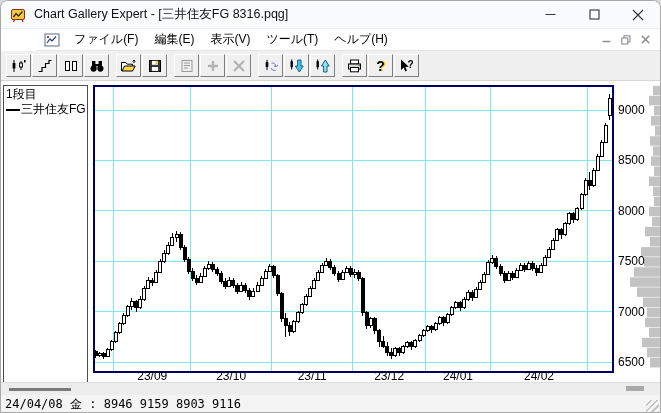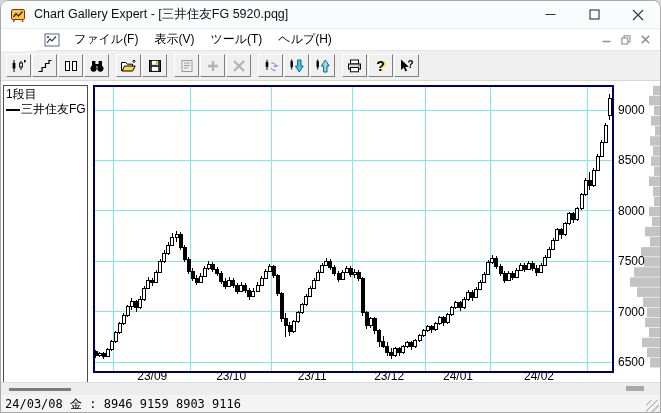--- a/index.html
+++ b/index.html
@@ -51,21 +51,21 @@
 
   <div class="titlebar">
     <span class="appicon">
       <svg width="17" height="16" viewBox="0 0 17 16">
         <rect x="1.5" y="2.5" width="13" height="10" rx="1.5" fill="#f6c93e" stroke="#8a2f1d"></rect>
         <polyline points="3.5,10 6,6.5 8.5,9 12.5,4.5" fill="none" stroke="#3a2c14" stroke-width="1.4"></polyline>
         <line x1="4.5" y1="12.5" x2="3.5" y2="15" stroke="#c0392b" stroke-width="1.5"></line>
         <line x1="12" y1="12.5" x2="13" y2="15" stroke="#c0392b" stroke-width="1.5"></line>
       </svg>
     </span>
-    <span class="title">Chart Gallery Expert - [三井住友FG 5920.pqg]</span>
+    <span class="title">Chart Gallery Expert - [三井住友FG 8316.pqg]</span>
     <div class="wincontrols">
       <button class="wbtn" title="Minimize">
         <svg width="11" height="11" viewBox="0 0 11 11">
             <line x1="0.5" y1="5.5" x2="10.5" y2="5.5" stroke="#333" stroke-width="1.1"></line>
           </svg>
       </button>
       <button class="wbtn" title="Maximize">
         <svg width="11" height="11" viewBox="0 0 11 11">
             <rect x="1" y="1" width="9" height="9" fill="none" stroke="#333" stroke-width="1.1"></rect>
           </svg>
@@ -80,20 +80,21 @@
 
   <div class="menubar">
     <span class="docicon">
       <svg width="16" height="14" viewBox="0 0 16 14">
         <rect x="1" y="1" width="14" height="12" fill="#fff" stroke="#5a6a8a"></rect>
         <polyline points="3,10 6,6 8,8 12,3.5" fill="none" stroke="#2c3e70" stroke-width="1.2"></polyline>
         <rect x="3" y="3" width="2" height="2" fill="#b23b2e"></rect>
       </svg>
     </span>
     <button class="menuitem">ファイル(F)</button>
+    <button class="menuitem">編集(E)</button>
     <button class="menuitem">表示(V)</button>
     <button class="menuitem">ツール(T)</button>
     <button class="menuitem">ヘルプ(H)</button>
     <div class="mdicontrols">
       <button class="mdibtn">
         <svg width="9" height="9" viewBox="0 0 9 9">
             <line x1="0.5" y1="6.5" x2="8.5" y2="6.5" stroke="#8a8f96" stroke-width="1.6"></line>
           </svg>
       </button>
       <button class="mdibtn">
@@ -544,17 +545,17 @@
         <text x="448" y="299" font-size="12" fill="#000" text-anchor="middle">24/02</text>
       </svg>
   </div>
 
   <div class="scrollstrip">
     <div class="hthumb"></div>
     <div class="rdash"></div>
   </div>
 
   <div class="statusbar">
-    <span class="statustext">24/03/08 金 : 8946 9159 8903 9116</span>
+    <span class="statustext">24/04/08 金 : 8946 9159 8903 9116</span>
     <div class="resizegrip"></div>
   </div>
 
 </div>
 
 </body></html>

